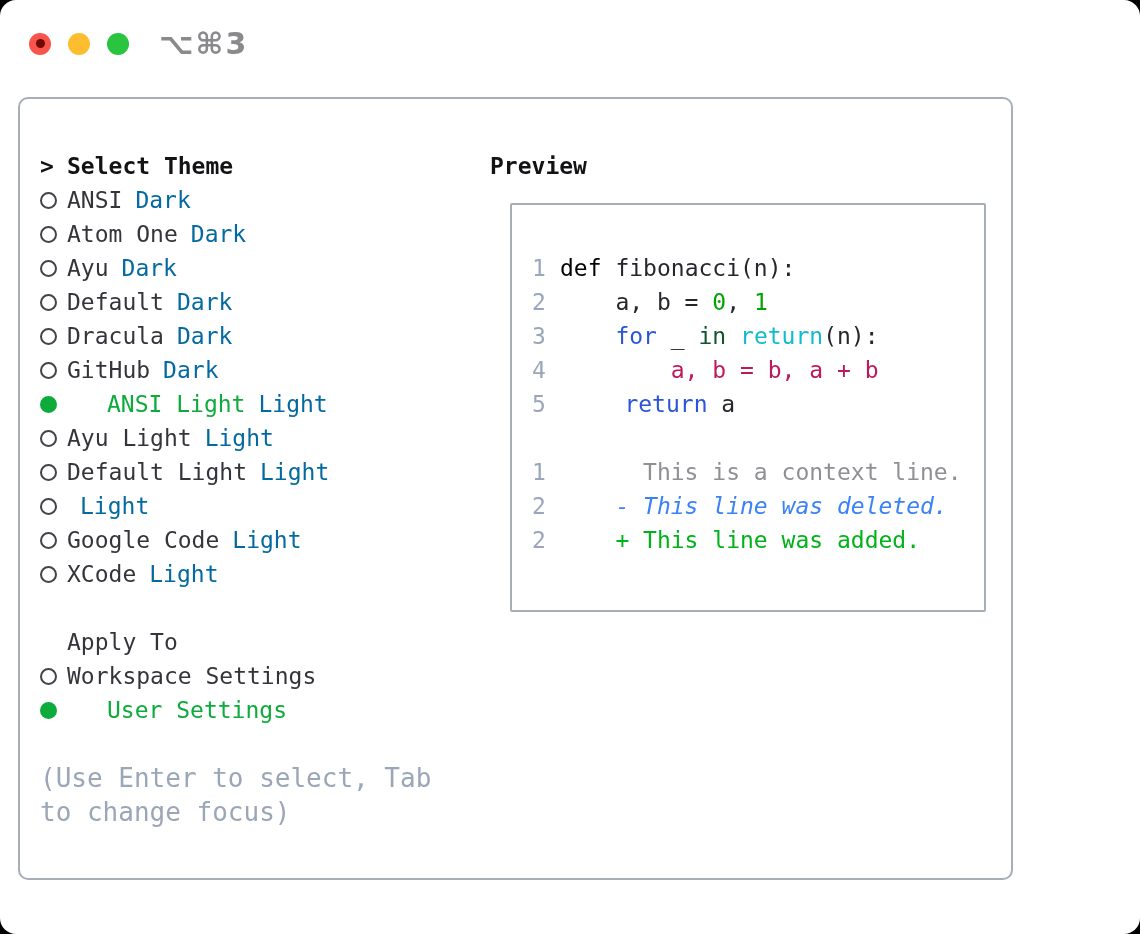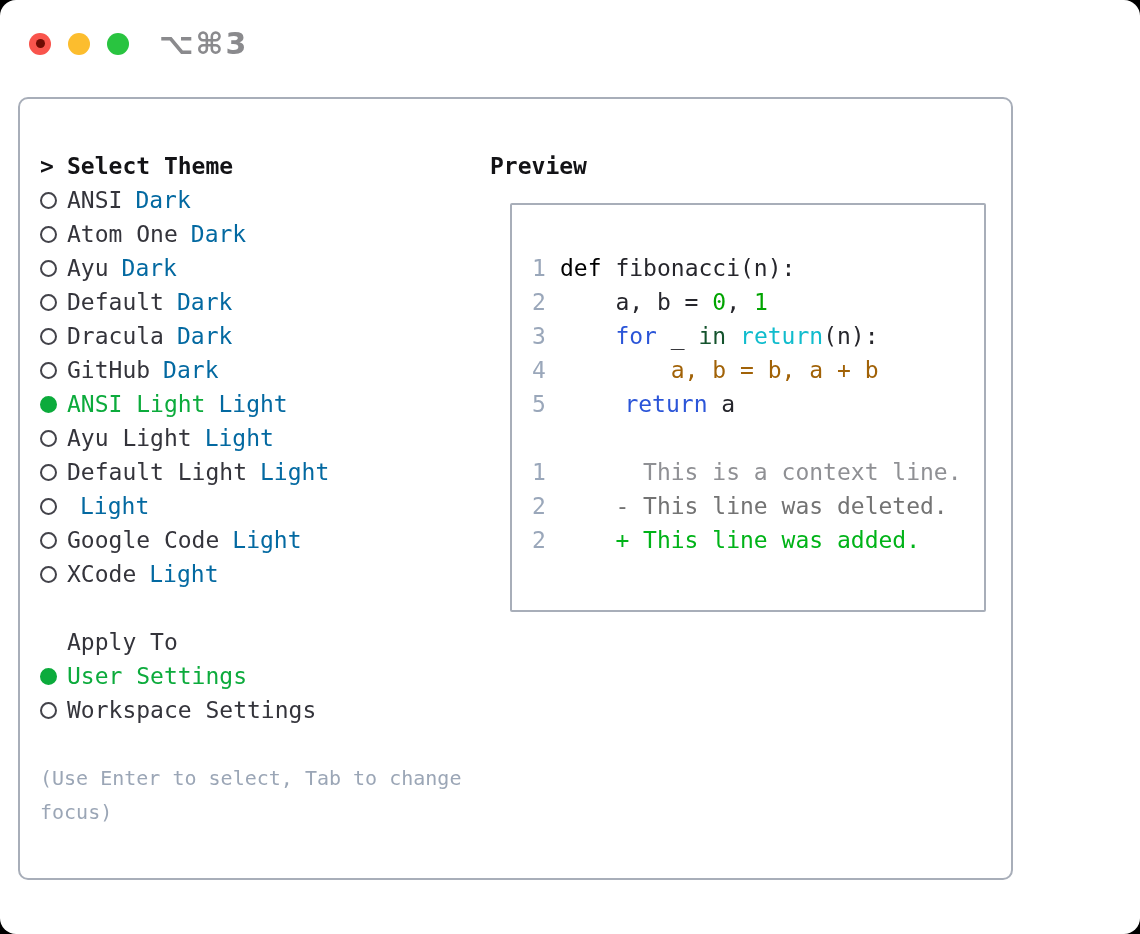--- a/index.html
+++ b/index.html
@@ -29,26 +29,26 @@
   }
   .row{display:flex;align-items:center;height:34px;font-size:23px;color:#34343b;}
   .row .marker{width:27px;flex:0 0 27px;display:flex;align-items:center;}
   .hdr{font-weight:bold;color:#131316;}
   .prefix{font-weight:bold;color:#131316;font-size:23px;}
   .radio{
     width:13px;height:13px;border:2.5px solid #43434a;border-radius:50%;
     box-sizing:content-box;display:inline-block;
   }
   .radio.filled{background:var(--ui-green);border-color:var(--ui-green);}
-  .row.selected .label{color:var(--ui-green);}
+  .row.selected .label{color:var(--ui-green);margin-left:40px;}
   .tag{color:#0369a1;margin-left:13px;}
   .theme-panel{position:absolute;left:20px;top:50px;}
   .spacer{height:34px;}
   .help{
-    width:430px;font-size:20px;line-height:34px;color:#9ba6b6;margin-top:34px;
+    width:430px;font-size:26px;line-height:34px;color:#9ba6b6;margin-top:34px;
     white-space:normal;
   }
   
   .preview-title{position:absolute;left:470px;top:50px;}
   .preview-box{
     position:absolute;left:490px;top:104px;width:476px;height:409px;
     border:2px solid #a8aeb9;box-sizing:border-box;border-radius:2px;
     padding:46px 0 0 20px;overflow:hidden;
   }
   .crow{display:flex;height:34px;align-items:center;font-size:23px;}
@@ -166,31 +166,31 @@
         </div>
 
       <div class="spacer"></div>
 
       <div class="row">
         <span class="marker"></span>
         <span>Apply To</span>
       </div>
 
       <div id="apply-list">
+          <div class="row">
+            <span class="marker">
+              <span class="radio"></span>
+            </span>
+            <span class="label">Workspace Settings</span>
+          </div>
           <div class="row selected">
             <span class="marker">
               <span class="radio filled"></span>
             </span>
             <span class="label">User Settings</span>
-          </div>
-          <div class="row">
-            <span class="marker">
-              <span class="radio"></span>
-            </span>
-            <span class="label">Workspace Settings</span>
           </div>
         </div>
 
       <div class="help">(Use Enter to select, Tab to change focus)</div>
     </div>
 
     <div class="row preview-title">
       <span class="hdr">Preview</span>
     </div>
 
@@ -203,37 +203,37 @@
           <div class="crow">
             <span class="ln" style="color: rgb(154, 167, 186);">2</span>
             <span class="ct"><span style="color: rgb(38, 38, 44);">    a, b = </span><span style="color: rgb(0, 164, 0);">0</span><span style="color: rgb(38, 38, 44);">, </span><span style="color: rgb(0, 164, 0);">1</span></span>
           </div>
           <div class="crow">
             <span class="ln" style="color: rgb(154, 167, 186);">3</span>
             <span class="ct"><span style="color: rgb(38, 38, 44);">    </span><span style="color: rgb(43, 85, 216);">for</span><span style="color: rgb(38, 38, 44);"> _ </span><span style="color: #14532d;">in</span><span style="color: rgb(38, 38, 44);"> </span><span style="color: rgb(16, 188, 205);">return</span><span style="color: rgb(38, 38, 44);">(n):</span></span>
           </div>
           <div class="crow">
             <span class="ln" style="color: rgb(154, 167, 186);">4</span>
-            <span class="ct"><span style="color: #a16207; margin-top: 6px;">        a, b = b, a + b</span></span>
+            <span class="ct"><span style="color: #be185d; margin-top: 6px;">        a, b = b, a + b</span></span>
           </div>
           <div class="crow">
             <span class="ln" style="color: rgb(154, 167, 186);">5</span>
             <span class="ct"><span style="color: rgb(38, 38, 44);">    </span><span style="color: rgb(43, 85, 216); margin-left: 9px;">return</span><span style="color: rgb(38, 38, 44);"> a</span></span>
           </div>
           <div class="crow">
             <span class="ln" style="color: rgb(154, 167, 186);"></span>
             <span class="ct"></span>
           </div>
           <div class="crow">
             <span class="ln" style="color: rgb(154, 167, 186);">1</span>
             <span class="ct"><span style="color: rgb(143, 144, 148);">      This is a context line.</span></span>
           </div>
           <div class="crow">
             <span class="ln" style="color: rgb(154, 167, 186);">2</span>
-            <span class="ct"><span style="color: #737373;">    - This line was deleted.</span></span>
+            <span class="ct"><span style="color: #3b82f6; font-style: italic;">    - This line was deleted.</span></span>
           </div>
           <div class="crow">
             <span class="ln" style="color: rgb(154, 167, 186);">2</span>
             <span class="ct"><span style="color: rgb(0, 179, 24);">    + This line was added.</span></span>
           </div>
         </div>
     </div>
 
   </div>
 </div>

